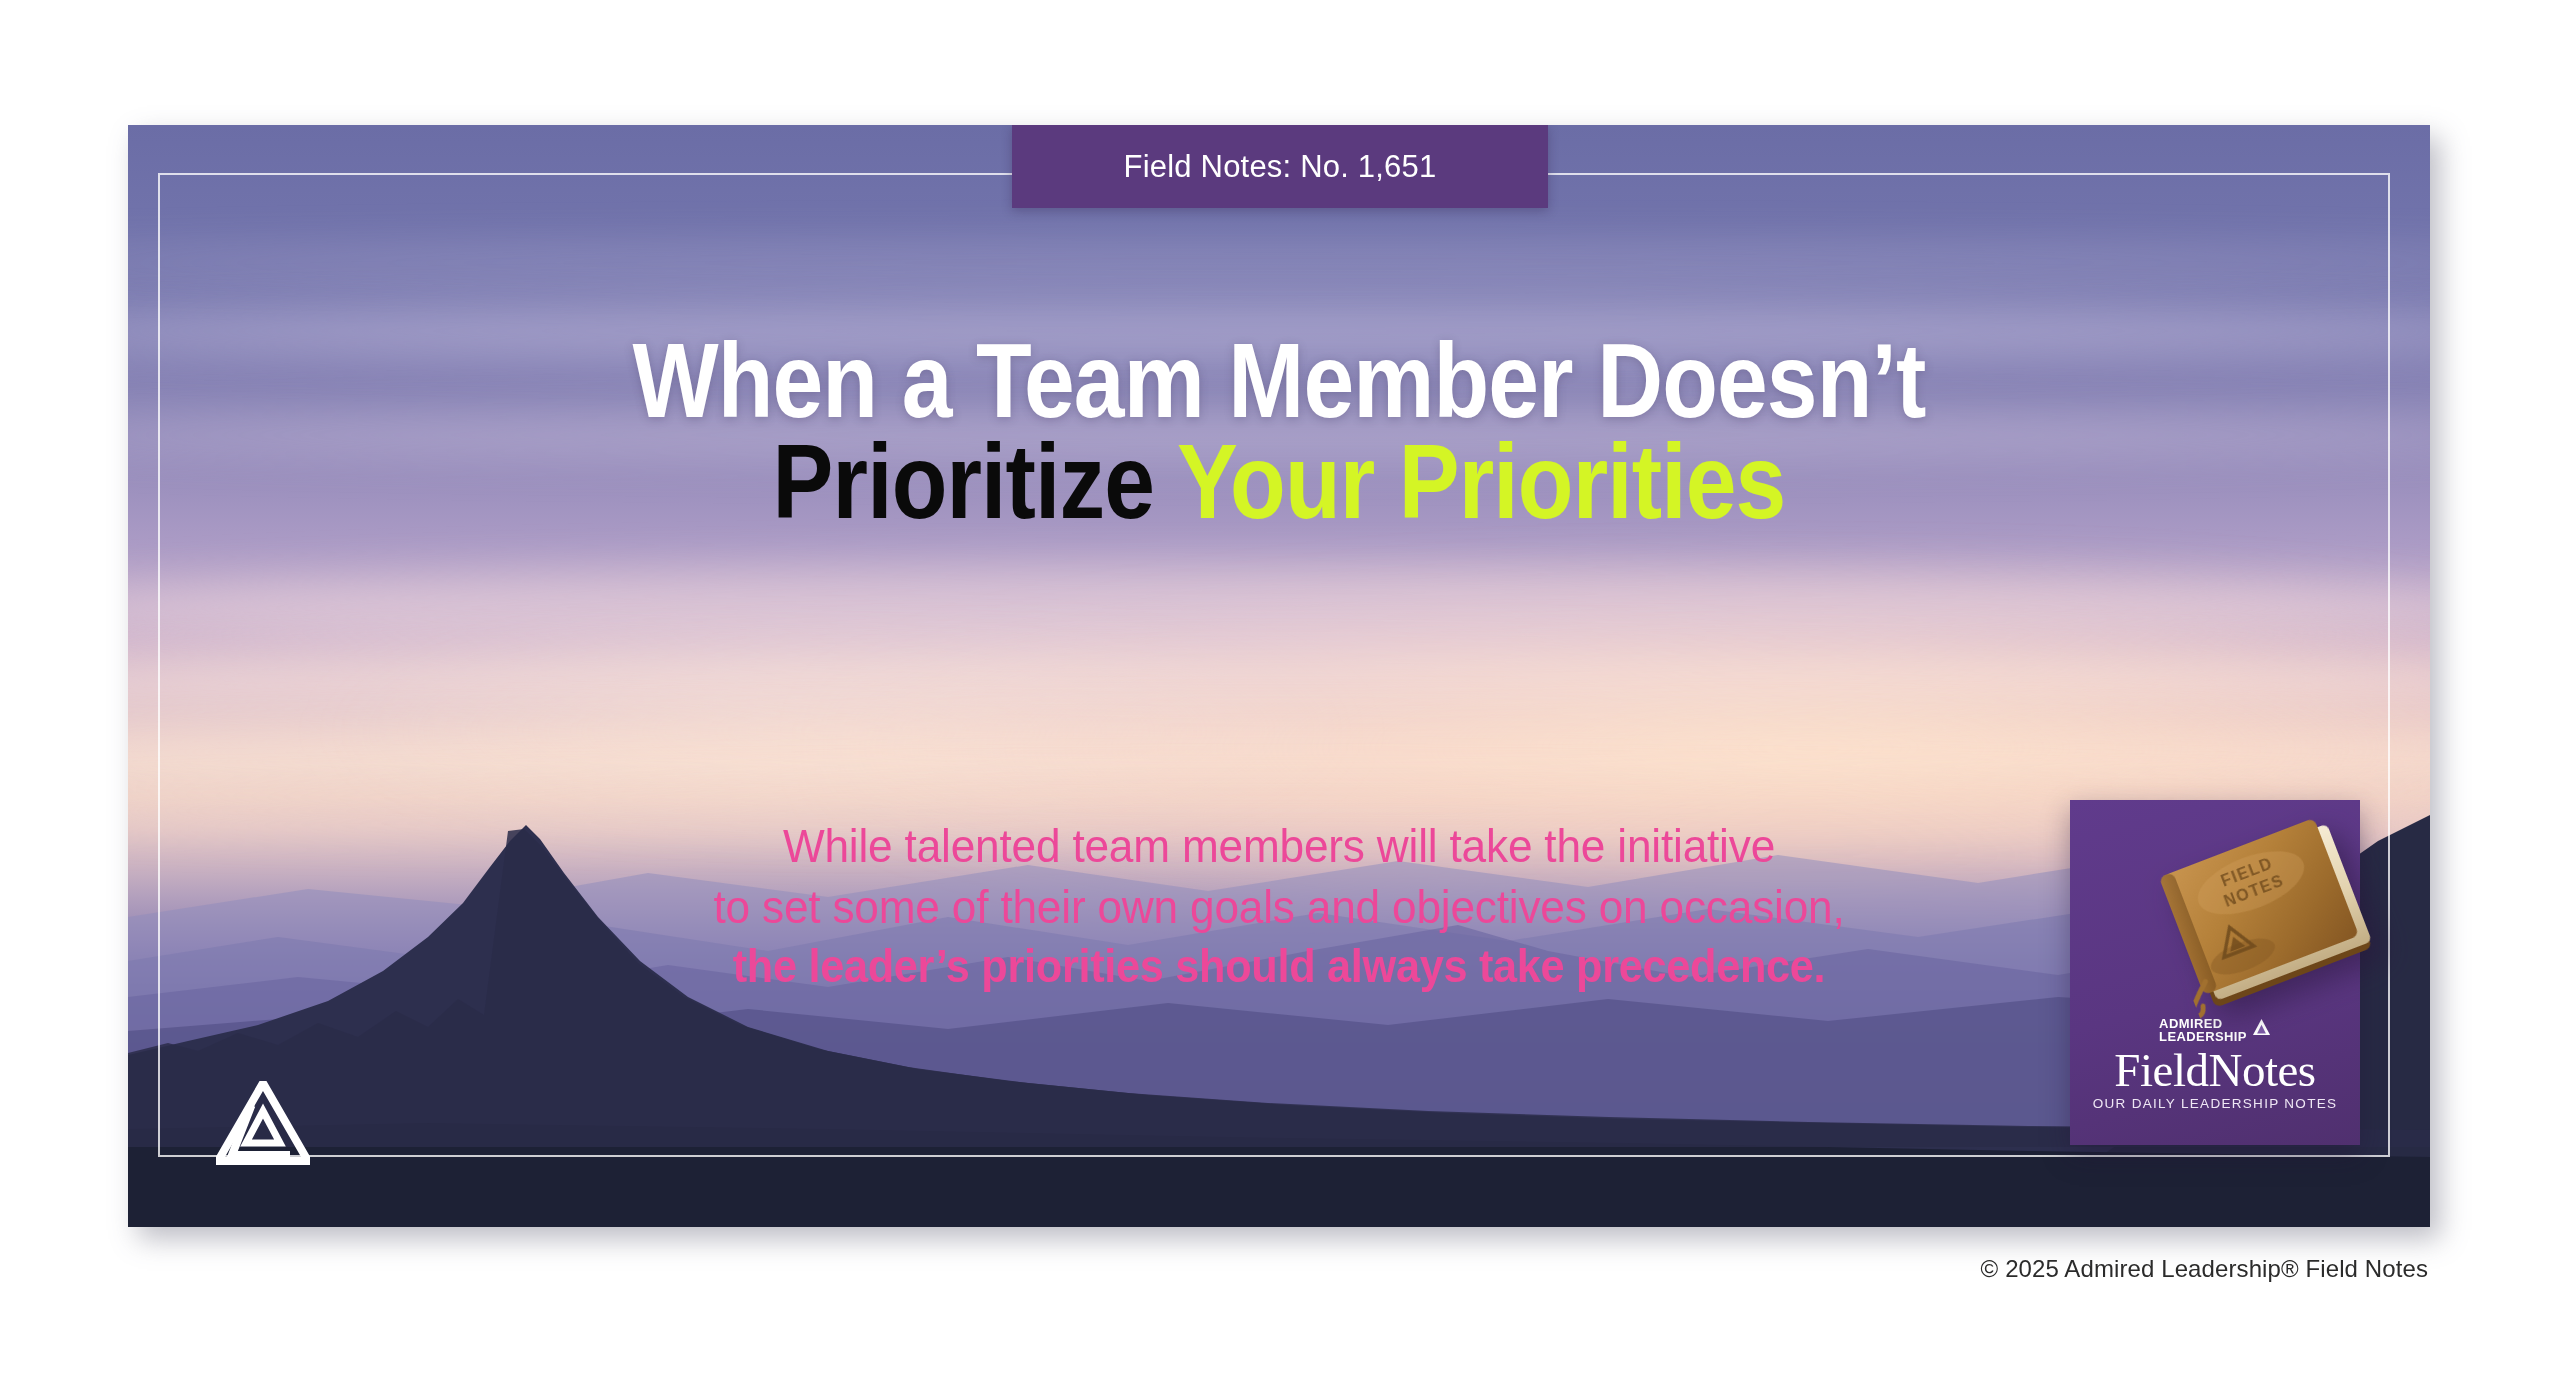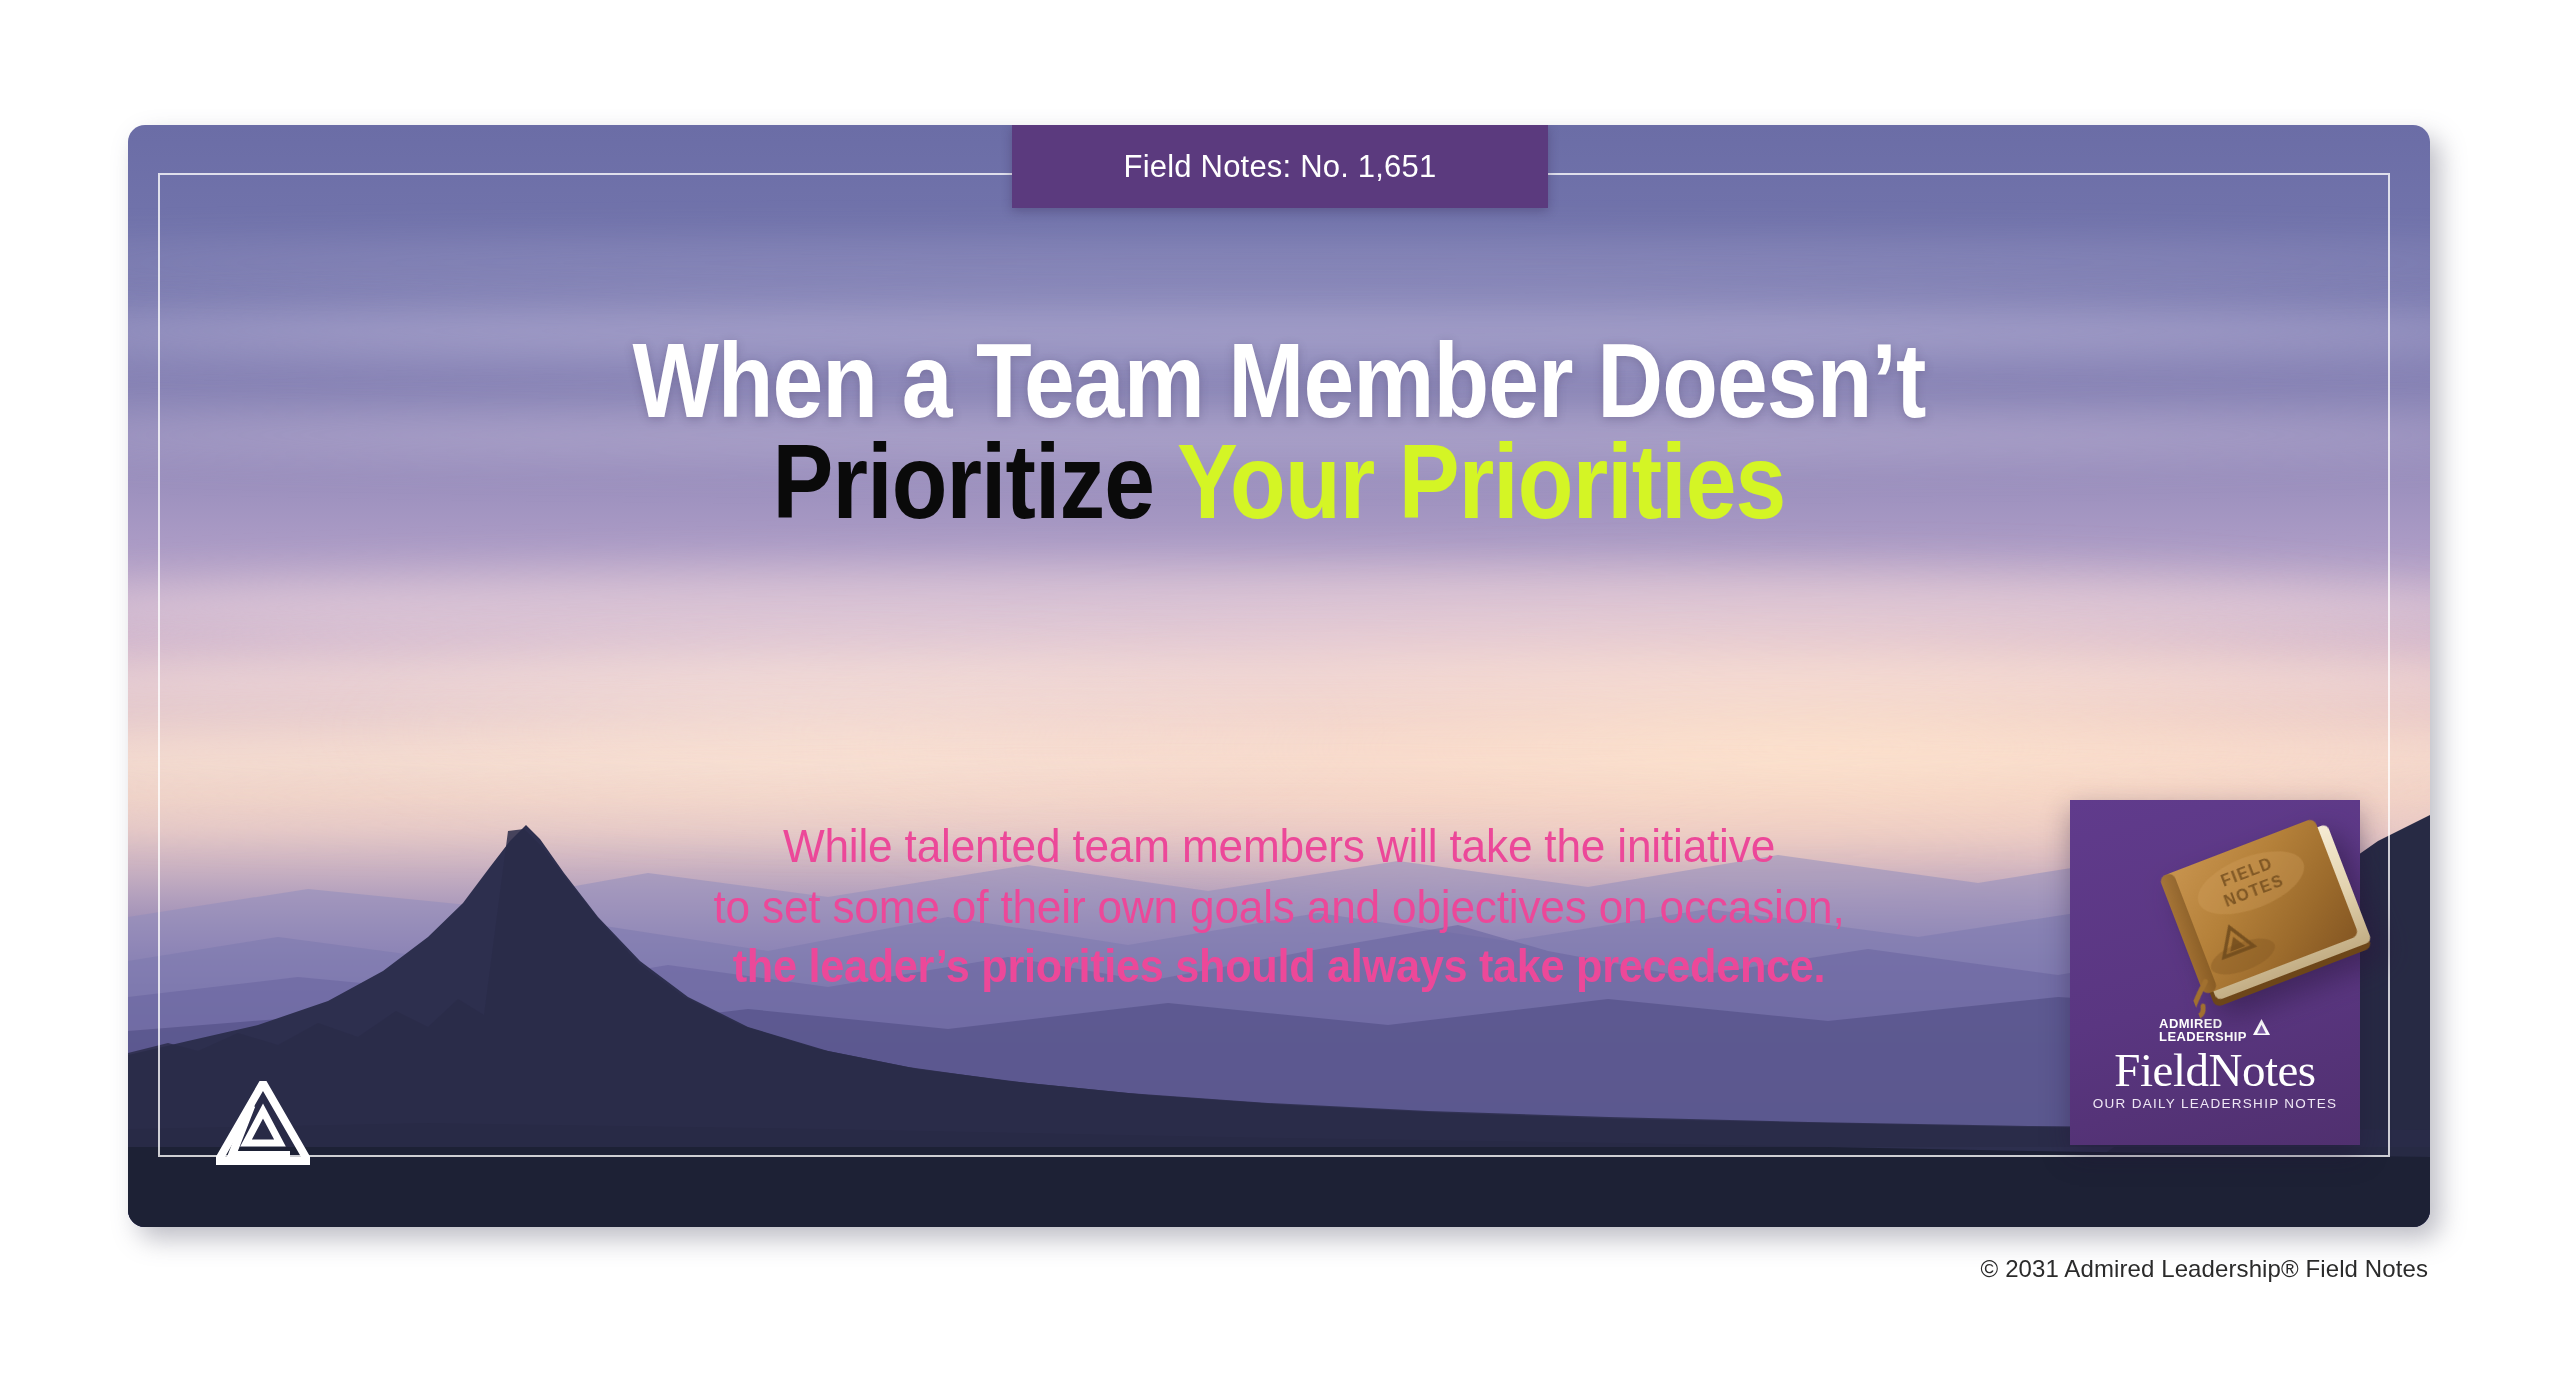--- a/index.html
+++ b/index.html
@@ -19,21 +19,20 @@
     background:#ffffff;
   }
 
   
   #hero {
     position:absolute;
     left:128px; top:125px;
     width:2302px; height:1102px;
     overflow:hidden;
     box-shadow: 10px 12px 26px rgba(90,90,110,.40);
-    border-radius: 17px;
   }
 
   
   .sky {
     position:absolute; inset:0;
     background:
       linear-gradient(180deg,
         #6b6da6 0%,
         #7173ab 9%,
         #7b7bb0 17%,
@@ -348,15 +347,15 @@
       <text x="96" y="66" fill="#6f4a1c" opacity=".80" font-family="Liberation Sans, sans-serif" font-size="16" font-weight="700" letter-spacing="1.6" text-anchor="middle">NOTES</text>
 
       <path d="M60 86 L76 112 L44 112 Z" fill="none" stroke="#6f4a1c" stroke-width="3.4" opacity=".85"></path>
       <path d="M60 96 L68 109 L52 109 Z" fill="#6f4a1c" opacity=".80"></path>
 
       <path d="M18 128 q-14 12 -22 22 q-4 7 3 8 q6 0 8 -8" fill="none" stroke="#a1702f" stroke-width="5" stroke-linecap="round"></path>
     </svg>
 
   </div>
 
-  <div class="copyright">© 2031 Admired Leadership® Field Notes</div>
+  <div class="copyright">© 2025 Admired Leadership® Field Notes</div>
 
 </div>
 
 </body></html>

